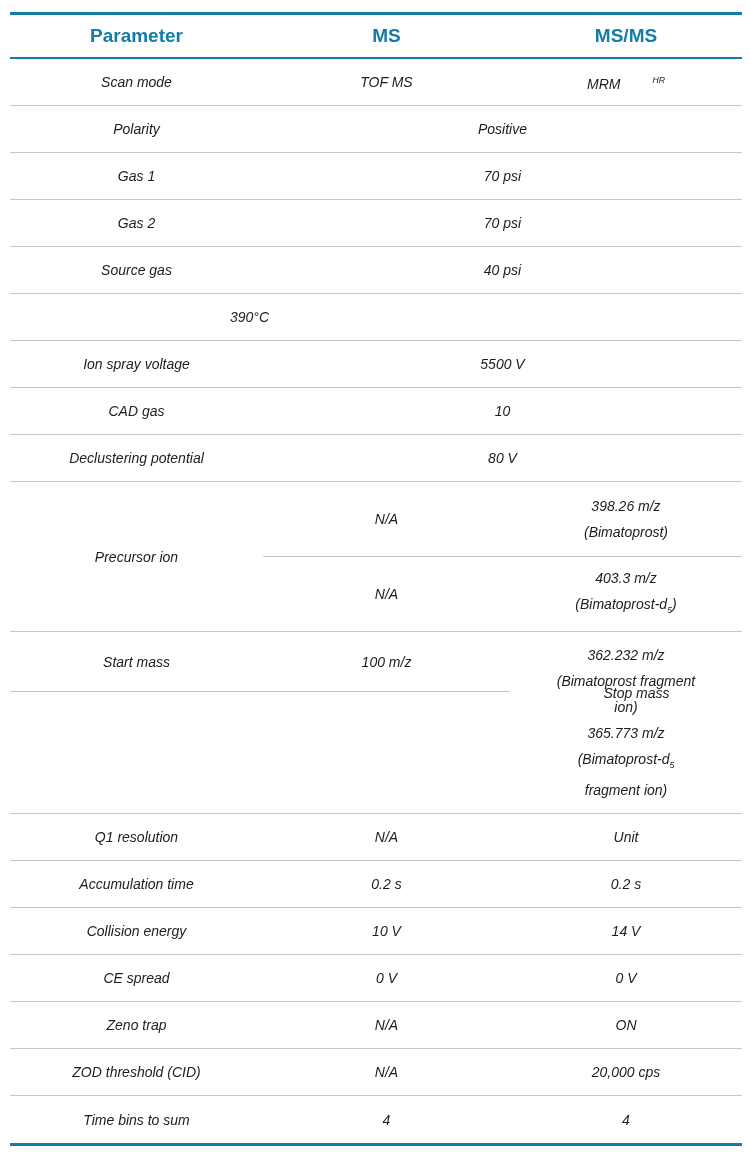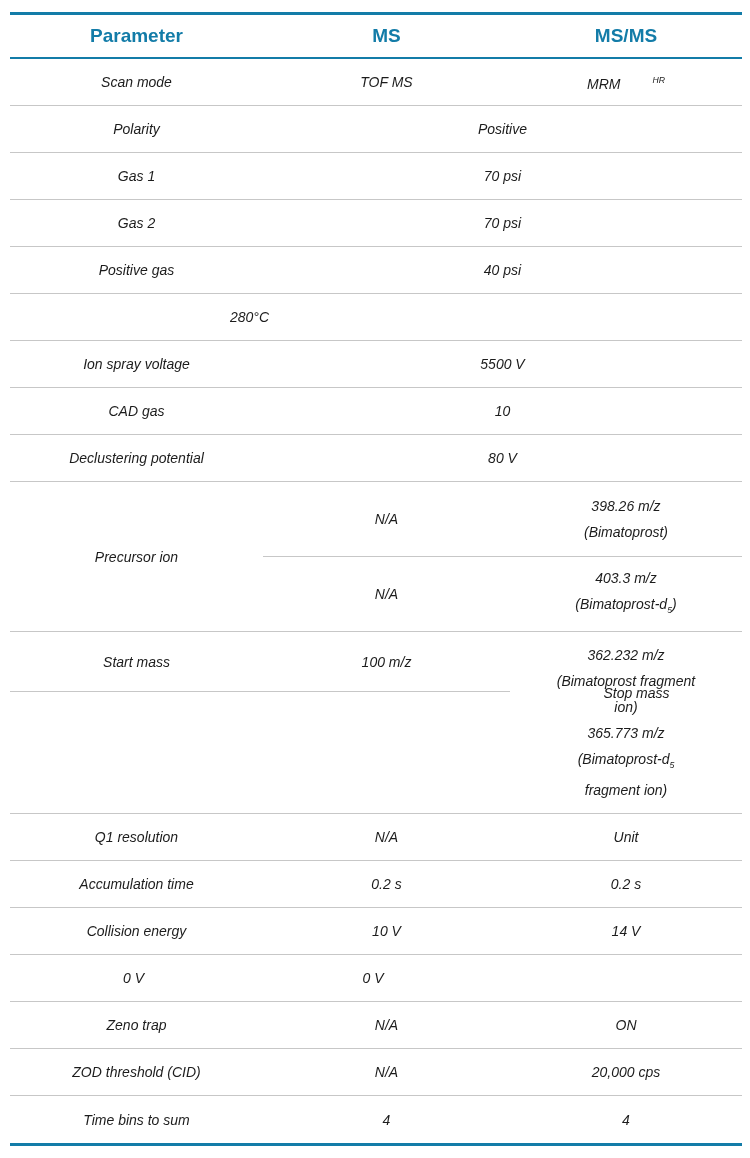--- a/index.html
+++ b/index.html
@@ -99,29 +99,29 @@
       <div class="row std">
         <div class="cell col1">
           <span class="txt">Gas 2</span>
         </div>
         <div class="cell colwide">
           <span class="txt">70 psi</span>
         </div>
       </div>
       <div class="row std">
         <div class="cell col1">
-          <span class="txt">Positive gas</span>
+          <span class="txt">Source gas</span>
         </div>
         <div class="cell colwide">
           <span class="txt">40 psi</span>
         </div>
       </div>
       <div class="row std">
         <div class="cell colwide">
-          <span class="txt">280°C</span>
+          <span class="txt">390°C</span>
         </div>
       </div>
       <div class="row std">
         <div class="cell col1">
           <span class="txt">Ion spray voltage</span>
         </div>
         <div class="cell colwide">
           <span class="txt">5500 V</span>
         </div>
       </div>
@@ -214,20 +214,23 @@
           <span class="txt">Collision energy</span>
         </div>
         <div class="cell col2">
           <span class="txt">10 V</span>
         </div>
         <div class="cell col3">
           <span class="txt">14 V</span>
         </div>
       </div>
       <div class="row std">
+        <div class="cell col1">
+          <span class="txt">CE spread</span>
+        </div>
         <div class="cell col2">
           <span class="txt">0 V</span>
         </div>
         <div class="cell col3">
           <span class="txt">0 V</span>
         </div>
       </div>
       <div class="row std">
         <div class="cell col1">
           <span class="txt">Zeno trap</span>

